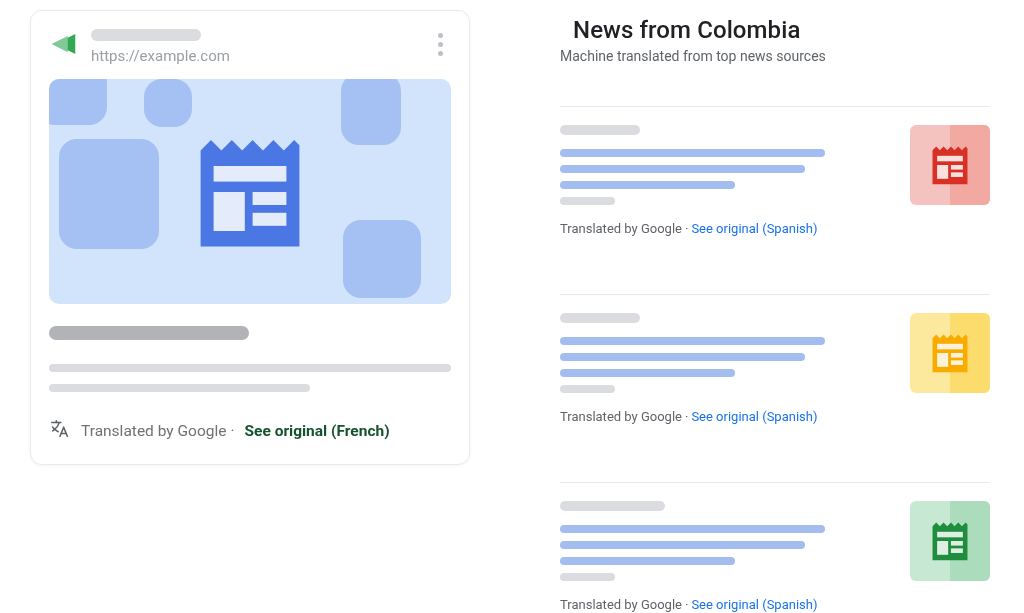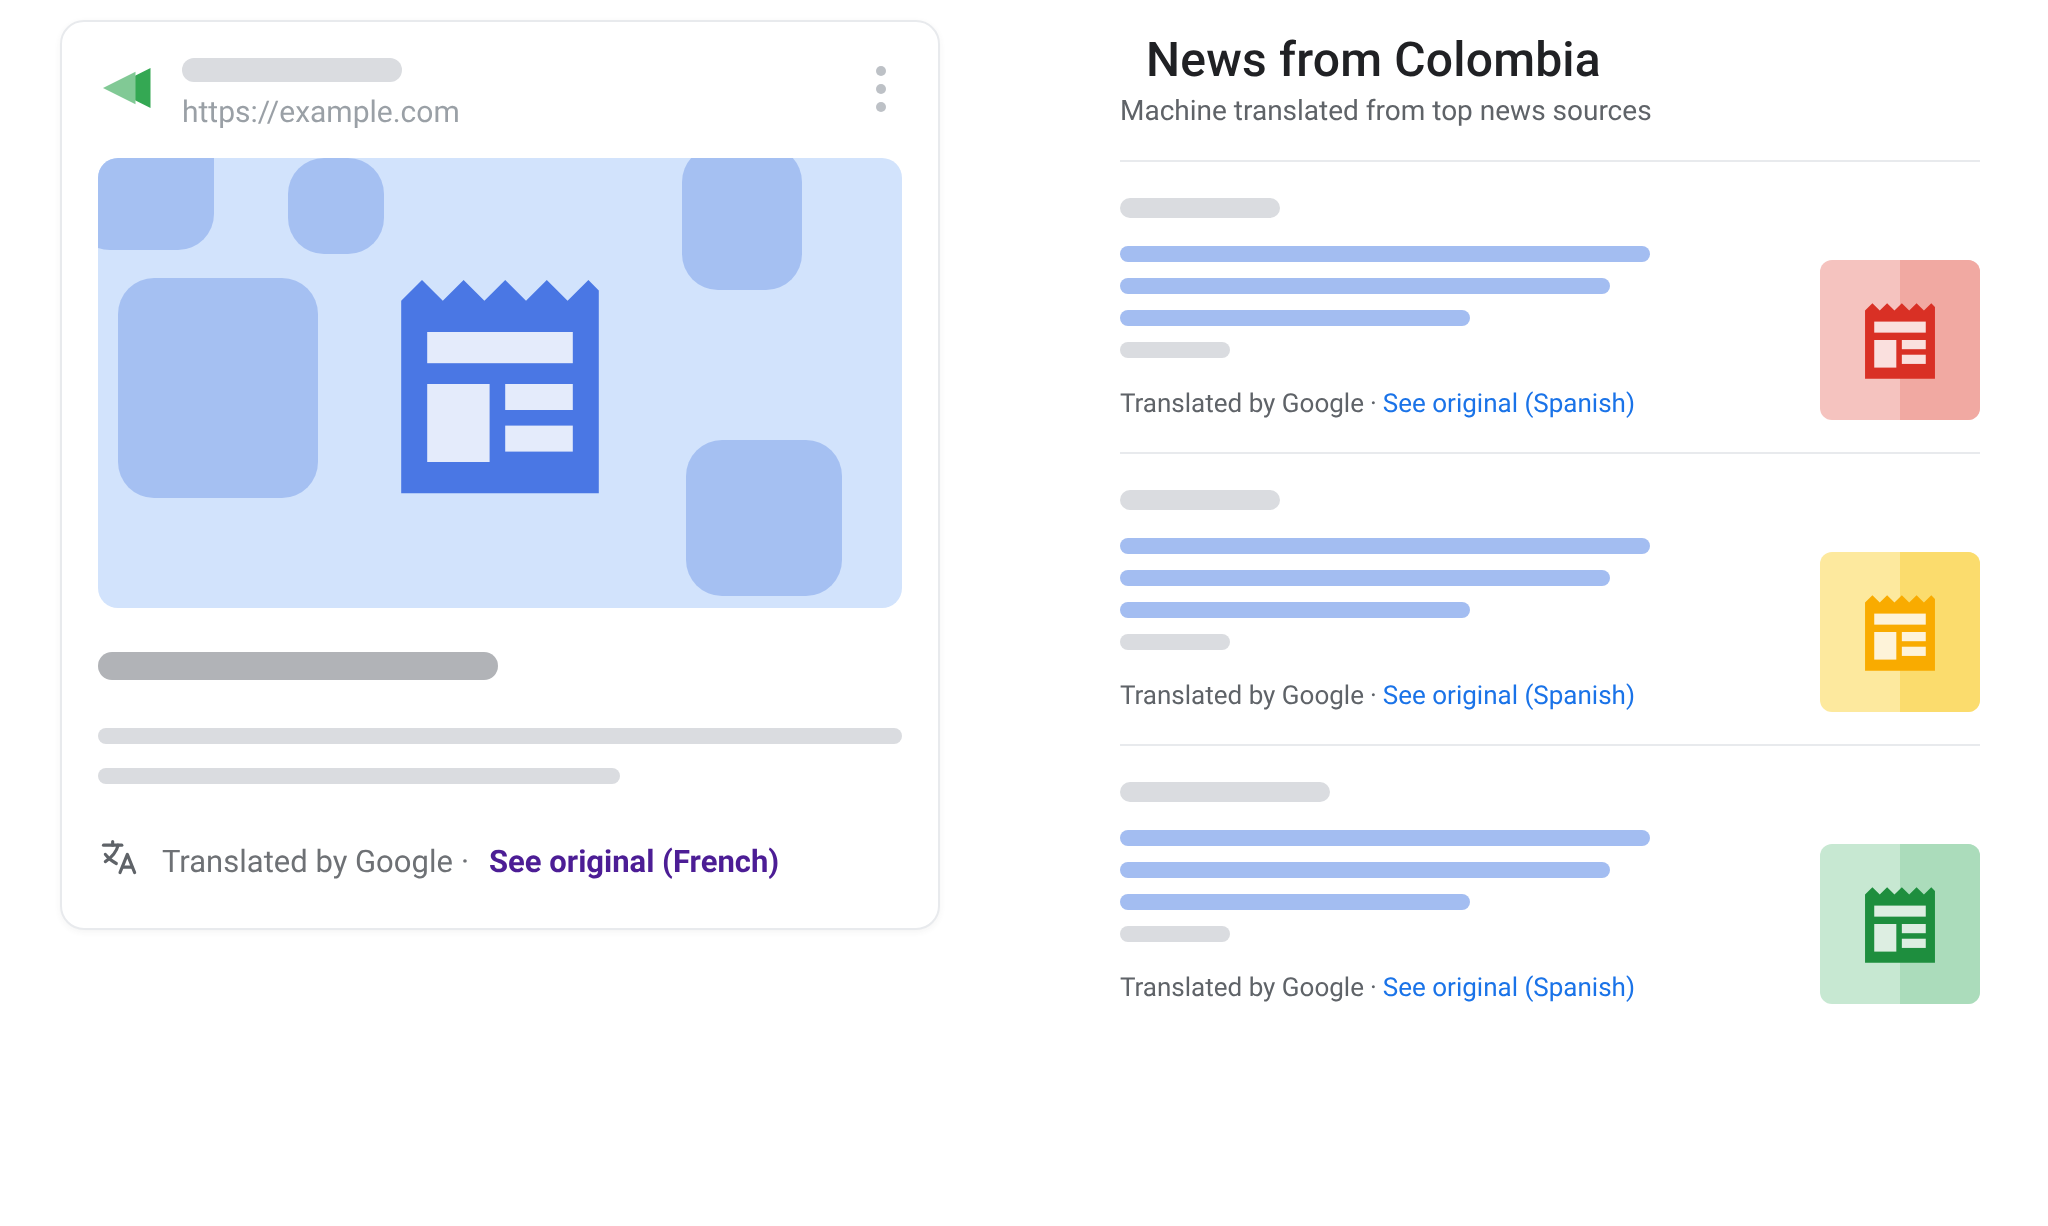--- a/index.html
+++ b/index.html
@@ -78,37 +78,38 @@
 
   .trans-line{
     font-size:15.5px;
     display:flex;
     align-items:center;
     gap:10px;
     color:#6e7175;
     margin-top:14px;
   }
   .trans-line svg{width:22px;height:22px;stroke:#5f6368}
-  .trans-line .see{font-weight:700;color:#4c1d95;cursor:pointer}
+  .trans-line .see{font-weight:700;color:#14532d;cursor:pointer}
 
   
   .news-col{
     width:430px;
     display:flex;
     flex-direction:column;
     padding-top:6px;
   }
   .news-col h2{margin:0 0 4px 13px;font-size:24px;font-weight:500;letter-spacing:.1px}
-  .news-col .sub{font-size:14px;color:var(--muted);margin-bottom:16px}
+  .news-col .sub{font-size:14px;color:var(--muted);}
   .news-item{
     border-top:1px solid var(--hair);
     padding:18px 0 16px 0;
     display:flex;
     gap:20px;
-    align-items:flex-end;
+    align-items:flex-start;
+    margin-top:42px;
   }
   .news-text{flex:1}
   .news-text .src{height:10px;width:80px;border-radius:5px;background:var(--gray-bar);margin-bottom:14px}
   .news-text .hl{height:8px;border-radius:4px;background:var(--line-blue);margin-bottom:8px}
   .news-text .hl.w1{width:265px}
   .news-text .hl.w2{width:245px}
   .news-text .hl.w3{width:175px}
   .news-text .gr{height:8px;width:55px;border-radius:4px;background:var(--gray-bar);margin-bottom:16px}
   .foot{font-size:13px;color:var(--muted)}
   .foot .link{color:var(--link);cursor:pointer}

